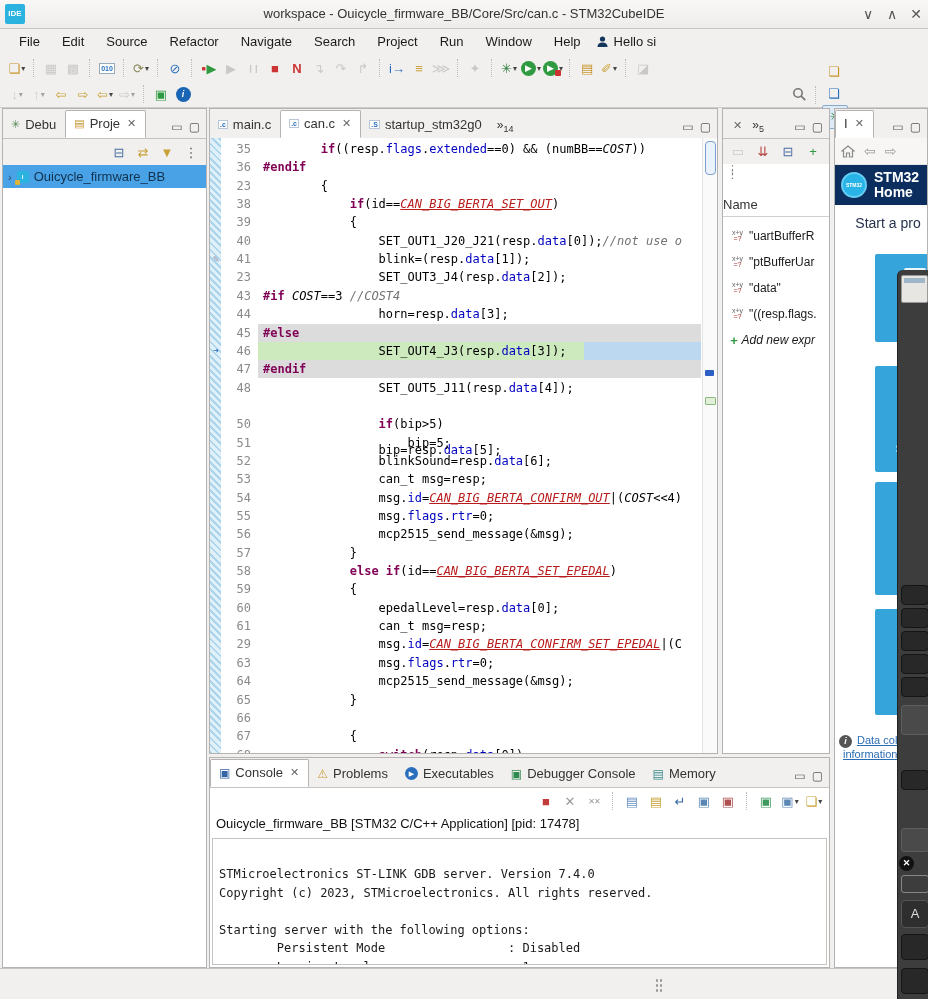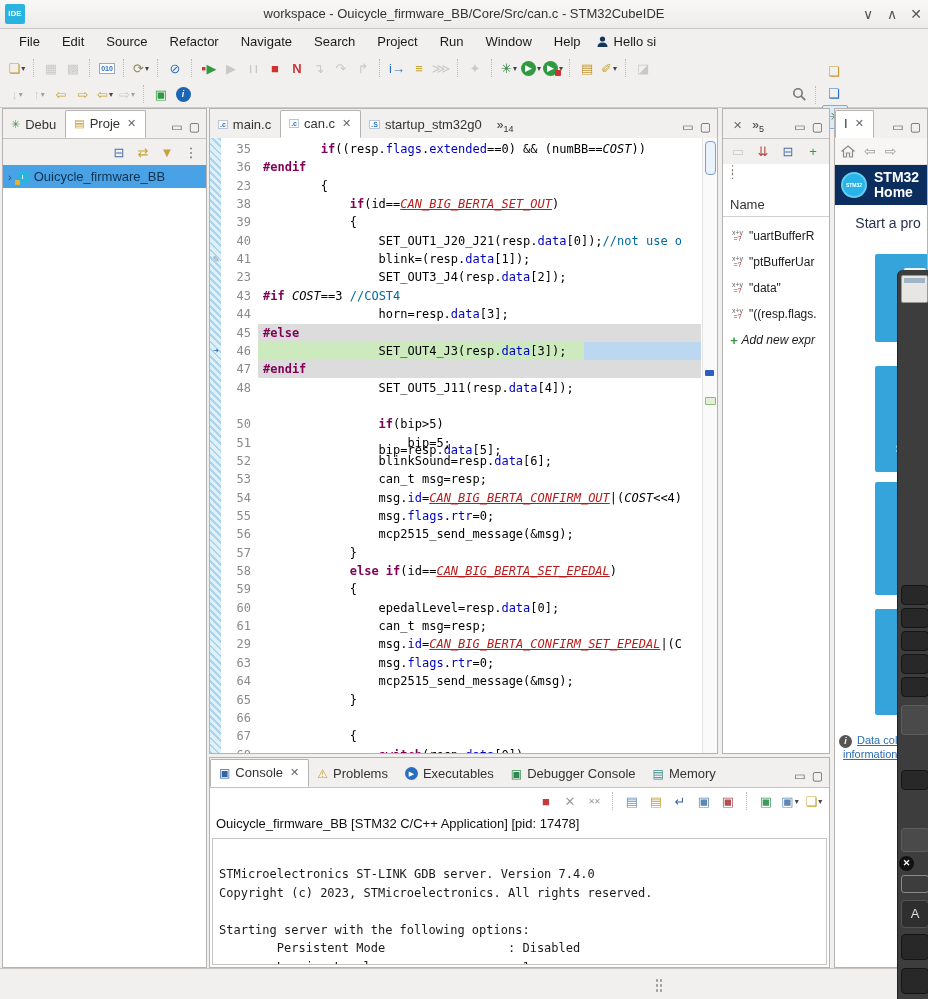--- a/index.html
+++ b/index.html
@@ -57,29 +57,29 @@
   .stripe.current{background:#cdeabf;}
   .tailblue{position:absolute;left:374px;right:16px;top:0;bottom:1px;background:#bcd8f0;}
   .codetext{position:absolute;left:53px;white-space:pre;}
   .mark{position:absolute;left:0;width:12px;text-align:center;font-size:10px;}
   .sg-w{color:#000;}
   .sg-k{color:#7f0055;font-weight:bold;}
   .sg-d{color:#7f0055;font-weight:bold;}
   .sg-f{color:#0000c0;}
   .sg-e{color:#b91c1c;font-style:italic;text-decoration:underline;}
   .sg-m{color:#000;font-style:italic;}
-  .sg-c{color:#0369a1;}
+  .sg-c{color:#737373;font-style:italic;}
   #ruler{position:absolute;right:0;top:0;bottom:0;width:14px;background:#fafafa;border-left:1px solid #e4e4e4;}
   #ruler-thumb{position:absolute;left:2px;top:3px;width:9px;height:32px;border:1px solid #7b9fd1;border-radius:4px;background:#eaf2fb;}
   .rmark-blue{position:absolute;left:2px;top:232px;width:9px;height:6px;background:#2c5fc4;border-radius:1px;}
   .rmark-green{position:absolute;left:2px;top:259px;width:9px;height:6px;border:1px solid #8aba7a;background:#e2f0da;border-radius:1px;}
   
   #expressions{left:722px;top:108px;width:108px;height:646px;}
   #expr-toolbar{display:flex;align-items:center;height:25px;gap:3px;padding-left:4px;border-bottom:0;}
-  #expr-colhead{position:absolute;left:0;top:84px;width:100%;height:24px;border-bottom:1px solid #d0d0d0;font-size:13px;color:#333;line-height:24px;padding-left:7px;box-sizing:border-box;}
+  #expr-colhead{position:absolute;left:0;top:84px;width:100%;height:24px;border-bottom:1px solid #d0d0d0;font-size:13px;color:#333;line-height:24px;box-sizing:border-box;}
   .expr-row{position:absolute;left:0;height:26px;width:100%;display:flex;align-items:center;gap:4px;padding-left:7px;box-sizing:border-box;font-size:12px;white-space:nowrap;overflow:hidden;}
   .watch-ic{display:inline-block;width:15px;line-height:6px;text-align:center;flex:none;}
   .watch-ic .t{font-size:7px;color:#666;display:block;}
   .watch-ic .b{font-size:7px;color:#a33;display:block;}
   .plus{color:#2f9a3f;font-weight:bold;font-size:13px;}
   .vdots{position:absolute;left:4px;top:58px;color:#777;font-size:11px;letter-spacing:0;line-height:5px;}
   
   #infocenter{left:834px;top:108px;width:94px;height:860px;overflow:hidden;}
   #ic-nav{position:absolute;left:0;top:29px;width:100%;height:27px;display:flex;align-items:center;gap:9px;padding-left:6px;box-sizing:border-box;color:#9a9a9a;border-bottom:1px solid #e4e4e4;background:#f7f6f5;}
   #ic-header{position:absolute;left:0;top:56px;width:100%;height:40px;background:#0b2e5e;display:flex;align-items:center;gap:7px;padding-left:6px;box-sizing:border-box;}

